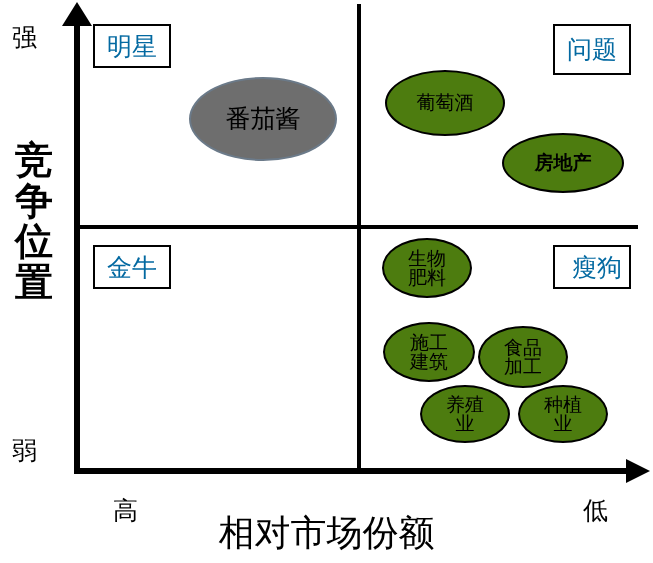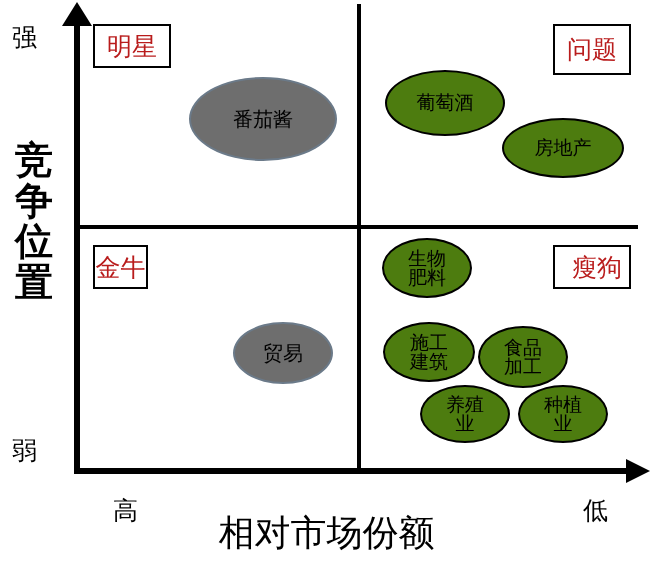--- a/index.html
+++ b/index.html
@@ -110,30 +110,30 @@
     color: #000000;
   }
 
   
   .quadrant-box {
     position: absolute;
     border: 2px solid #000000;
     background: #ffffff;
     font-size: 25px;
     line-height: 1;
-    color: #b91c1c;
+    color: #0369a1;
     display: flex;
     align-items: center;
     justify-content: center;
     box-sizing: border-box;
     white-space: nowrap;
   }
   #box-star     { left: 93px;  top: 24px;  width: 78px; height: 44px; }
   #box-question { left: 553px; top: 24px;  width: 78px; height: 51px; }
-  #box-cow      { left: 93px;  top: 245px; width: 55px; height: 44px; }
+  #box-cow      { left: 93px;  top: 245px; width: 78px; height: 44px; }
   #box-dog      { left: 553px; top: 245px; width: 78px; height: 44px; padding-left: 10px; }
 
   
   .bubble {
     position: absolute;
     box-sizing: border-box;
     border-radius: 50%;
     display: flex;
     align-items: center;
     justify-content: center;
@@ -142,28 +142,28 @@
     line-height: 1.02;
   }
   .bubble.outline {
     border: 2px solid #000000;
     background: #4d7c0f;
     font-size: 19px;
   }
   .bubble.filled {
     border: 2px solid #6b7a89;
     background: #6e6e6e;
-    font-size: 20px;
+    font-size: 25px;
   }
   .bubble .bubble-text { display: block; padding: 0 2px; }
 
   
   #bubble-ketchup     { left: 189px; top: 77px;  width: 148px; height: 84px; }
   #bubble-wine        { left: 385px; top: 70px;  width: 120px; height: 66px; }
-  #bubble-realestate  { left: 502px; top: 118px; width: 122px; height: 60px; }
+  #bubble-realestate  { left: 502px; top: 133px; width: 122px; height: 60px; font-weight: bold; }
   #bubble-trade       { left: 233px; top: 322px; width: 100px; height: 62px; }
   #bubble-biofert     { left: 382px; top: 238px; width: 90px;  height: 60px; }
   #bubble-construct   { left: 383px; top: 322px; width: 92px;  height: 60px; font-family: Liberation Serif, serif; }
   #bubble-foodproc    { left: 478px; top: 326px; width: 90px;  height: 62px; }
   #bubble-breeding    { left: 420px; top: 385px; width: 90px;  height: 58px; }
   #bubble-planting    { left: 518px; top: 385px; width: 90px;  height: 58px; }
 </style>
 </head>
 <body>
 
@@ -200,23 +200,20 @@
   </div>
 
   <div class="bubble outline" id="bubble-wine">
     <span class="bubble-text">葡萄酒</span>
   </div>
 
   <div class="bubble outline" id="bubble-realestate">
     <span class="bubble-text">房地产</span>
   </div>
 
-  <div class="bubble filled" id="bubble-trade">
-    <span class="bubble-text">贸易</span>
-  </div>
 
   <div class="bubble outline" id="bubble-biofert">
     <span>
       <span class="bubble-text">生物</span>
       <span class="bubble-text">肥料</span>
     </span>
   </div>
 
   <div class="bubble outline" id="bubble-construct">
     <span>

